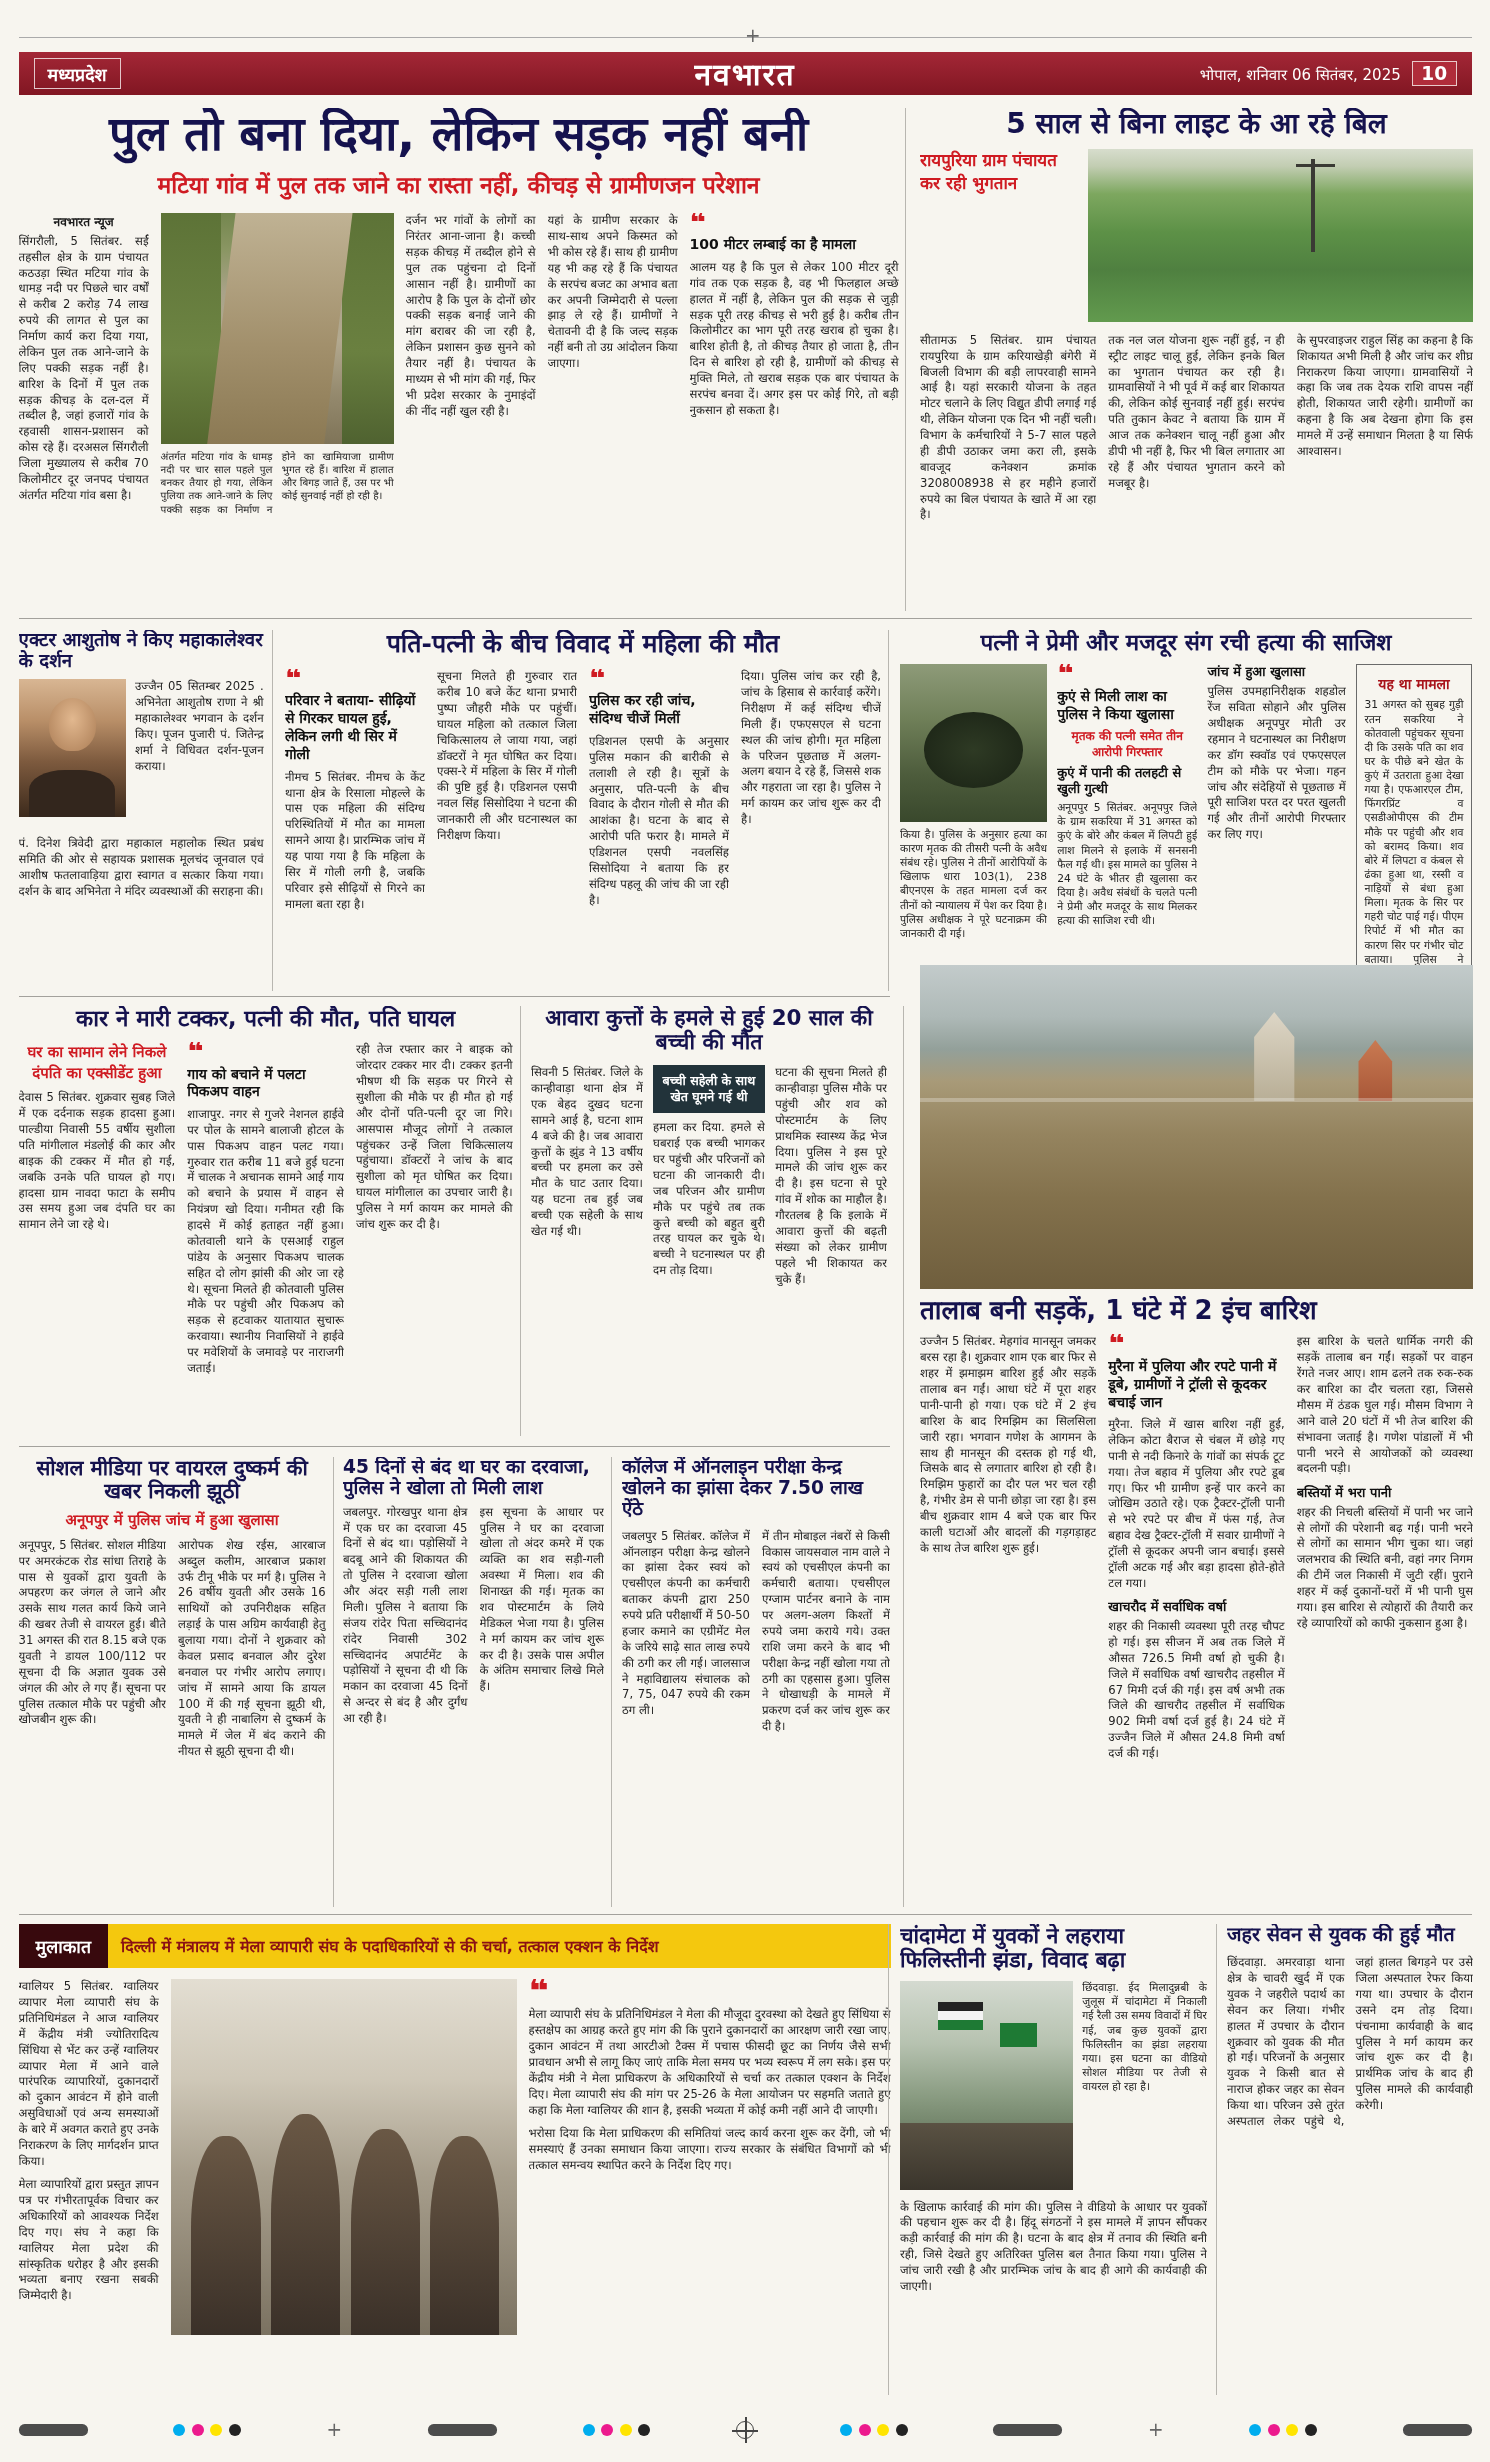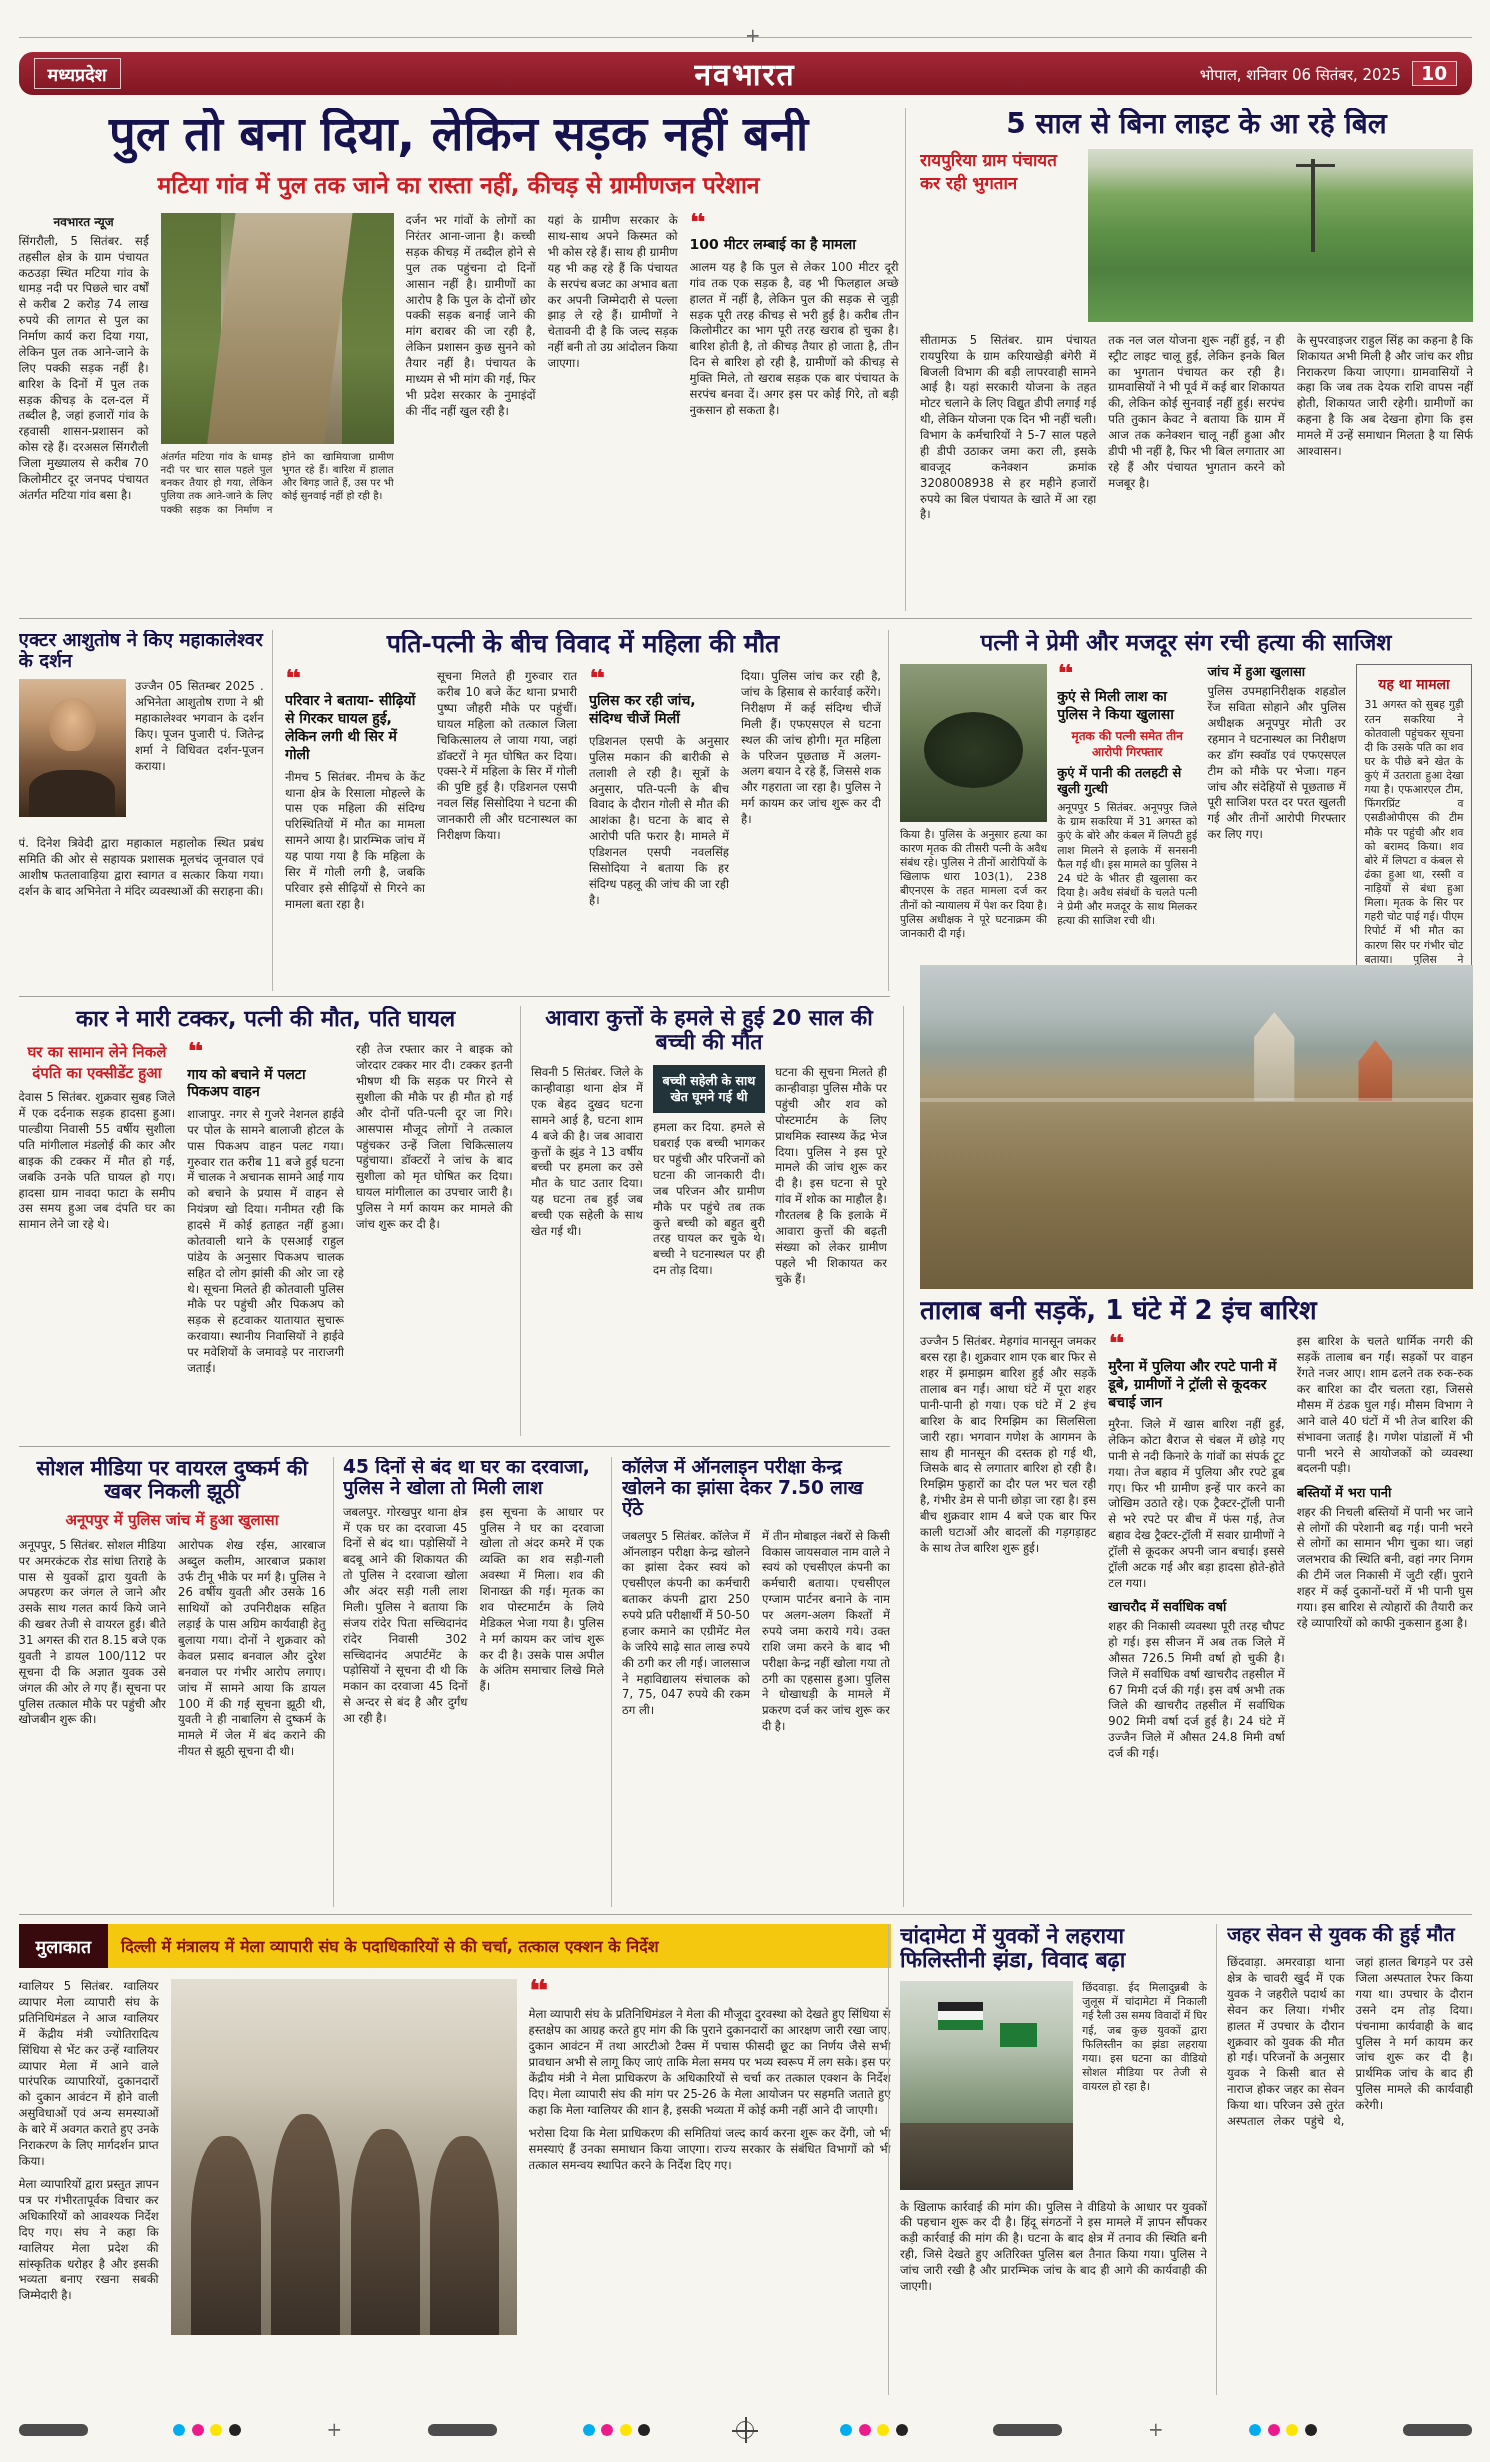--- a/index.html
+++ b/index.html
@@ -12,21 +12,21 @@
 .art-h{color:#15124e;font-weight:bold;line-height:1.12;}
 .redb{color:#cf1b22;font-weight:bold;text-align:center;}
 .body-sm{font-size:11.6px;line-height:1.37;text-align:justify;color:#222;}
 .body-xs{font-size:10.7px;line-height:1.32;text-align:justify;color:#222;}
 .cols{display:flex;gap:12px;}
 .fill{overflow:hidden;}
 .qm{color:#cf1b22;font-size:28px;line-height:.7;font-weight:bold;display:block;margin-bottom:3.7px;}
 .hl-title{font-weight:bold;font-size:14px;color:#101010;line-height:1.28;margin-bottom:5.6px;}
 .boldsub{font-weight:bold;font-size:13px;color:#101010;line-height:1.25;margin:7.5px 0 3.7px;}
 .byline{font-weight:bold;font-size:12px;text-align:center;margin-bottom:3.7px;}
-.masthead{display:flex;align-items:center;justify-content:space-between;background:linear-gradient(180deg,#a32736,#811622);color:#fff;padding:6px 15px;border-radius:14px;}
+.masthead{display:flex;align-items:center;justify-content:space-between;background:linear-gradient(180deg,#a32736,#811622);color:#fff;padding:6px 15px;}
 .region{border:0.9px solid rgba(255,255,255,.75);padding:2.8px 13px;font-size:17.7px;font-weight:bold;}
 .paper{position:absolute;left:50%;transform:translateX(-50%);font-size:30px;font-weight:bold;letter-spacing:1.9px;}
 .ed-wrap{display:flex;align-items:center;gap:11.2px;font-size:15px;}
 .pageno{background:#b02c3a;border:1.9px solid #e9caca;font-size:18.6px;font-weight:bold;padding:0.9px 8.4px;}
 .plus{font-size:18.6px;color:#666;line-height:1;}
 .ph{position:relative;overflow:hidden;background:#999;flex:none;}
 .ph-road{background:linear-gradient(180deg,#74864e 0%,#8a9663 16%,#a9a288 34%,#b3a98f 55%,#958a6e 78%,#7f7458 100%);}
 .grass-l{position:absolute;left:0;top:0;width:26%;height:100%;background:linear-gradient(180deg,#5d7337,#6d8443 60%,#55682f);}
 .grass-r{position:absolute;right:0;top:0;width:22%;height:100%;background:linear-gradient(180deg,#5d7337,#6a8040 60%,#4f6230);}
 .mud{position:absolute;left:26%;top:-5%;width:50%;height:112%;background:linear-gradient(180deg,#c2b597,#a2906c 55%,#87754f);transform:skewX(-7deg);border-radius:9.3px;}
@@ -236,21 +236,21 @@
     <div class="cols" style="margin-top:9.3px;height:559px;overflow:hidden">
       <p class="body-sm fill" style="flex:1">उज्जैन 5 सितंबर. मेहगांव मानसून जमकर बरस रहा है। शुक्रवार शाम एक बार फिर से शहर में झमाझम बारिश हुई और सड़कें तालाब बन गईं। आधा घंटे में पूरा शहर पानी-पानी हो गया। एक घंटे में 2 इंच बारिश के बाद रिमझिम का सिलसिला जारी रहा। भगवान गणेश के आगमन के साथ ही मानसून की दस्तक हो गई थी, जिसके बाद से लगातार बारिश हो रही है। रिमझिम फुहारों का दौर पल भर चल रही है, गंभीर डेम से पानी छोड़ा जा रहा है। इस बीच शुक्रवार शाम 4 बजे एक बार फिर काली घटाओं और बादलों की गड़गड़ाहट के साथ तेज बारिश शुरू हुई।</p>
       <div class="fill" style="flex:1">
         <span class="qm">❝</span>
         <div class="hl-title">मुरैना में पुलिया और रपटे पानी में डूबे, ग्रामीणों ने ट्रॉली से कूदकर बचाई जान</div>
         <p class="body-sm">मुरैना. जिले में खास बारिश नहीं हुई, लेकिन कोटा बैराज से चंबल में छोड़े गए पानी से नदी किनारे के गांवों का संपर्क टूट गया। तेज बहाव में पुलिया और रपटे डूब गए। फिर भी ग्रामीण इन्हें पार करने का जोखिम उठाते रहे। एक ट्रैक्टर-ट्रॉली पानी से भरे रपटे पर बीच में फंस गई, तेज बहाव देख ट्रैक्टर-ट्रॉली में सवार ग्रामीणों ने ट्रॉली से कूदकर अपनी जान बचाई। इससे ट्रॉली अटक गई और बड़ा हादसा होते-होते टल गया।</p>
         <div class="boldsub">खाचरौद में सर्वाधिक वर्षा</div>
         <p class="body-sm">शहर की निकासी व्यवस्था पूरी तरह चौपट हो गई। इस सीजन में अब तक जिले में औसत 726.5 मिमी वर्षा हो चुकी है। जिले में सर्वाधिक वर्षा खाचरौद तहसील में 67 मिमी दर्ज की गई। इस वर्ष अभी तक जिले की खाचरौद तहसील में सर्वाधिक 902 मिमी वर्षा दर्ज हुई है। 24 घंटे में उज्जैन जिले में औसत 24.8 मिमी वर्षा दर्ज की गई।</p>
       </div>
       <div class="fill" style="flex:1">
-        <p class="body-sm">इस बारिश के चलते धार्मिक नगरी की सड़कें तालाब बन गईं। सड़कों पर वाहन रेंगते नजर आए। शाम ढलने तक रुक-रुक कर बारिश का दौर चलता रहा, जिससे मौसम में ठंडक घुल गई। मौसम विभाग ने आने वाले 40 घंटों में भी तेज बारिश की संभावना जताई है। गणेश पांडालों में भी पानी भरने से आयोजकों को व्यवस्था बदलनी पड़ी।</p>
+        <p class="body-sm">इस बारिश के चलते धार्मिक नगरी की सड़कें तालाब बन गईं। सड़कों पर वाहन रेंगते नजर आए। शाम ढलने तक रुक-रुक कर बारिश का दौर चलता रहा, जिससे मौसम में ठंडक घुल गई। मौसम विभाग ने आने वाले 20 घंटों में भी तेज बारिश की संभावना जताई है। गणेश पांडालों में भी पानी भरने से आयोजकों को व्यवस्था बदलनी पड़ी।</p>
         <div class="boldsub">बस्तियों में भरा पानी</div>
         <p class="body-sm">शहर की निचली बस्तियों में पानी भर जाने से लोगों की परेशानी बढ़ गई। पानी भरने से लोगों का सामान भीग चुका था। जहां जलभराव की स्थिति बनी, वहां नगर निगम की टीमें जल निकासी में जुटी रहीं। पुराने शहर में कई दुकानों-घरों में भी पानी घुस गया। इस बारिश से त्योहारों की तैयारी कर रहे व्यापारियों को काफी नुकसान हुआ है।</p>
       </div>
     </div>
   </section>
 
   <div class="rule-h" style="top:1446px;left:18.6px;width:871px"></div>
 
   <section class="abs fill" style="top:1457px;left:18.6px;width:307px;height:450px">
     <h2 class="art-h center" style="font-size:20.5px">सोशल मीडिया पर वायरल दुष्कर्म की खबर निकली झूठी</h2>

